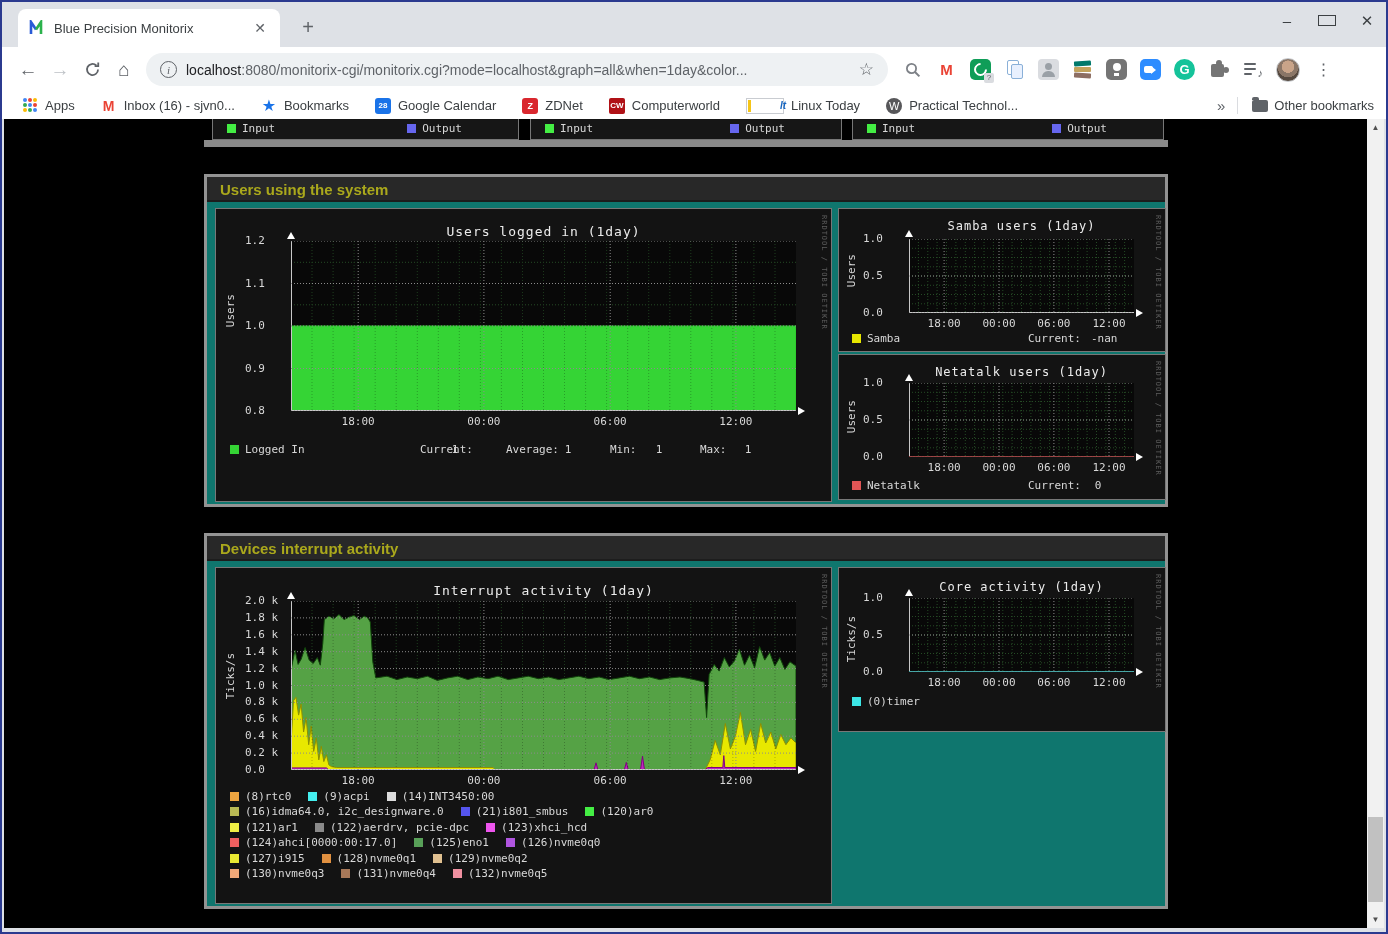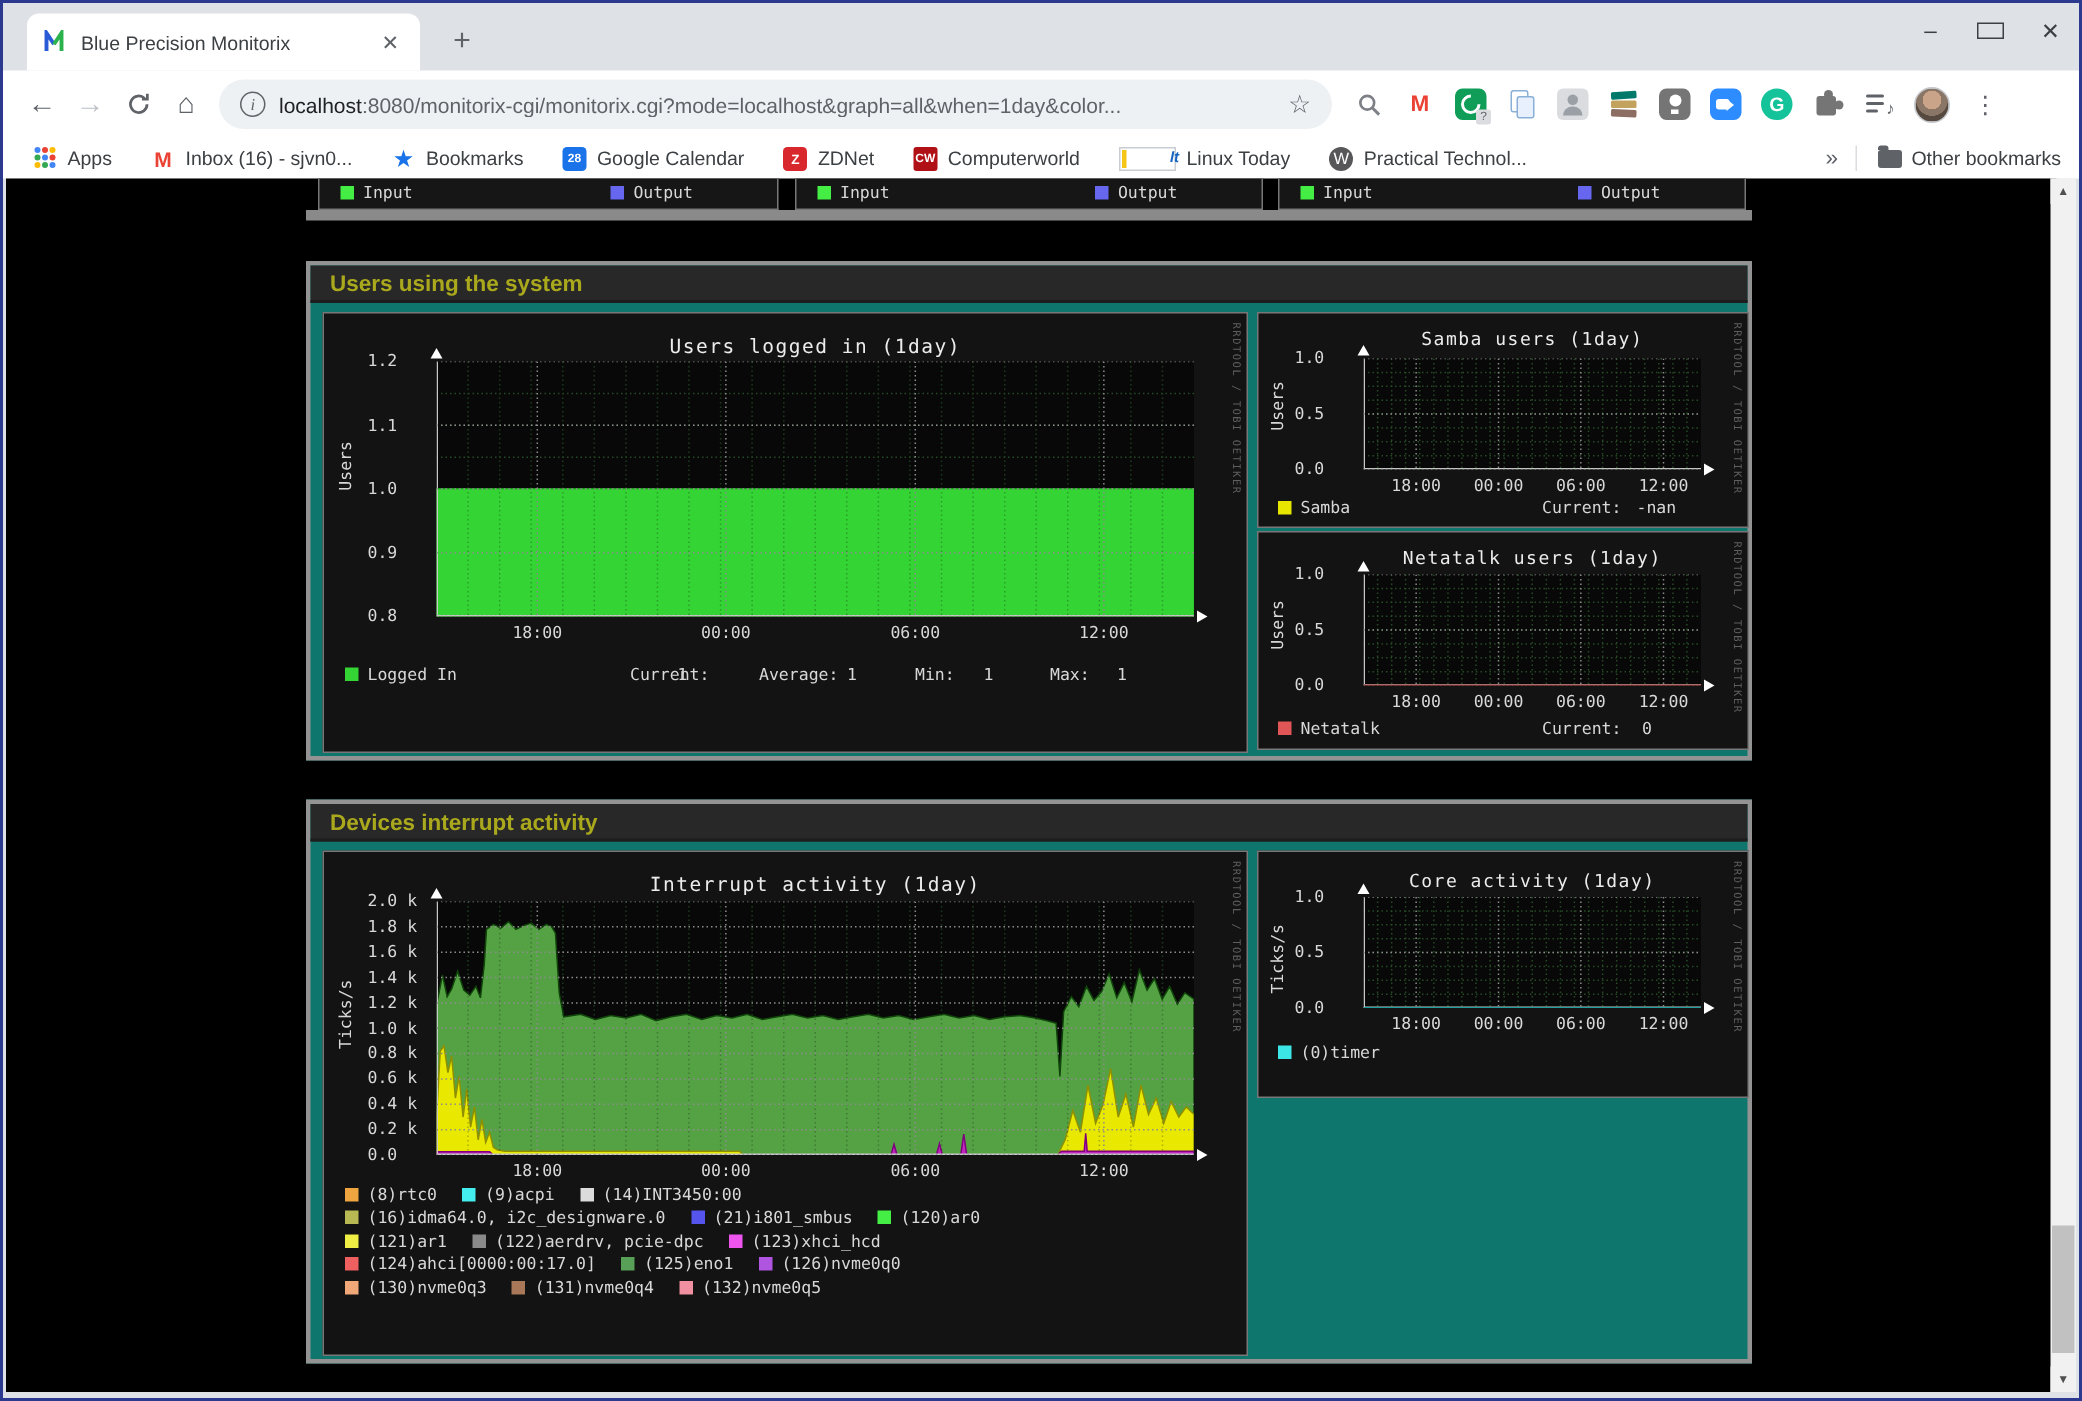--- a/index.html
+++ b/index.html
@@ -622,20 +622,34 @@
                 <span class="sq" style="background-color: rgb(88, 160, 88);"></span>
                 <span>(125)eno1</span>
               </span>
               <span class="item">
                 <span class="sq" style="background-color: rgb(176, 85, 224);"></span>
                 <span>(126)nvme0q0</span>
               </span>
             </div>
             <div class="row">
               <span class="item">
+                <span class="sq" style="background-color: rgb(232, 232, 50);"></span>
+                <span>(127)i915</span>
+              </span>
+              <span class="item">
+                <span class="sq" style="background-color: rgb(224, 144, 64);"></span>
+                <span>(128)nvme0q1</span>
+              </span>
+              <span class="item">
+                <span class="sq" style="background-color: rgb(224, 192, 144);"></span>
+                <span>(129)nvme0q2</span>
+              </span>
+            </div>
+            <div class="row">
+              <span class="item">
                 <span class="sq" style="background-color: rgb(240, 168, 120);"></span>
                 <span>(130)nvme0q3</span>
               </span>
               <span class="item">
                 <span class="sq" style="background-color: rgb(168, 120, 88);"></span>
                 <span>(131)nvme0q4</span>
               </span>
               <span class="item">
                 <span class="sq" style="background-color: rgb(240, 144, 160);"></span>
                 <span>(132)nvme0q5</span>

